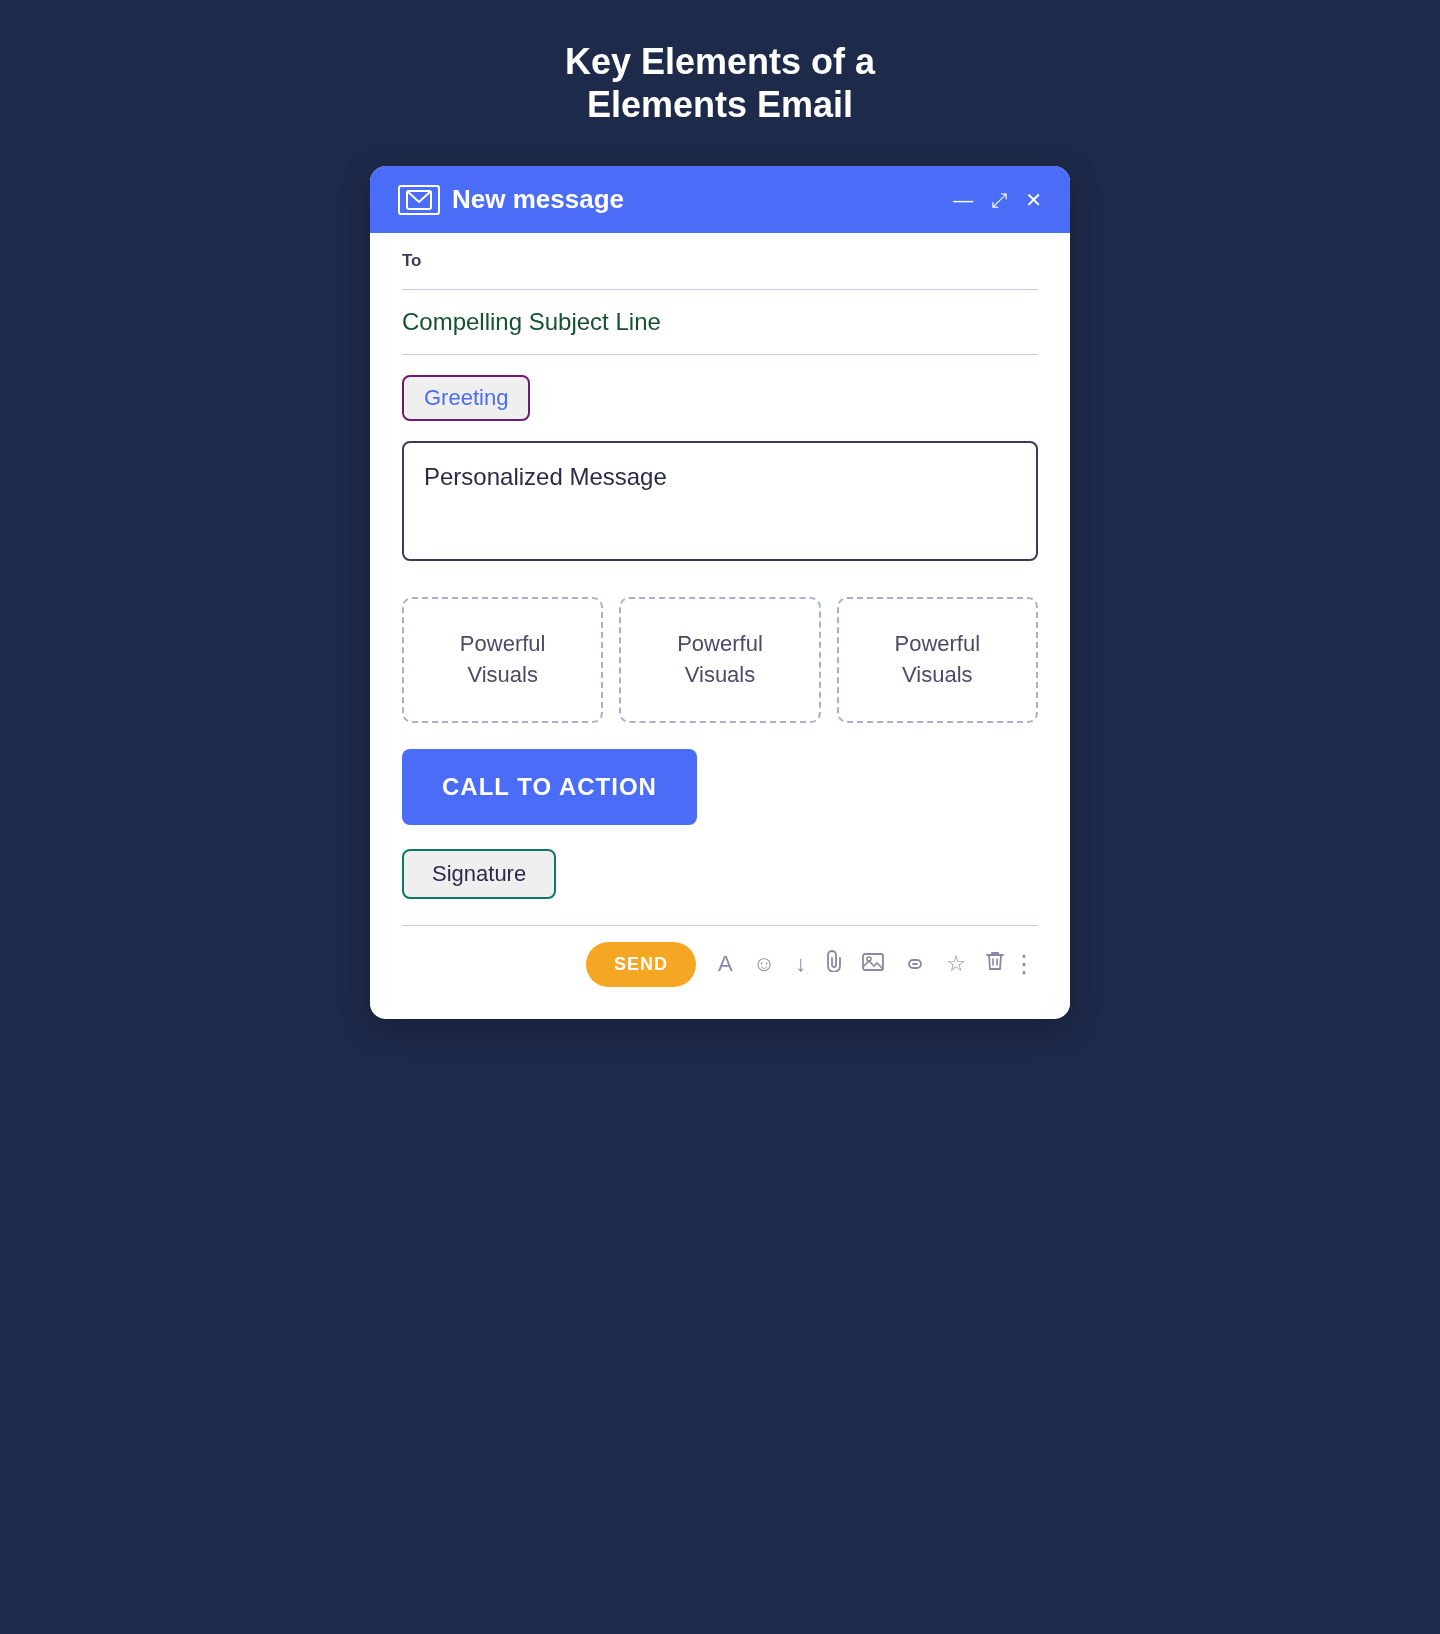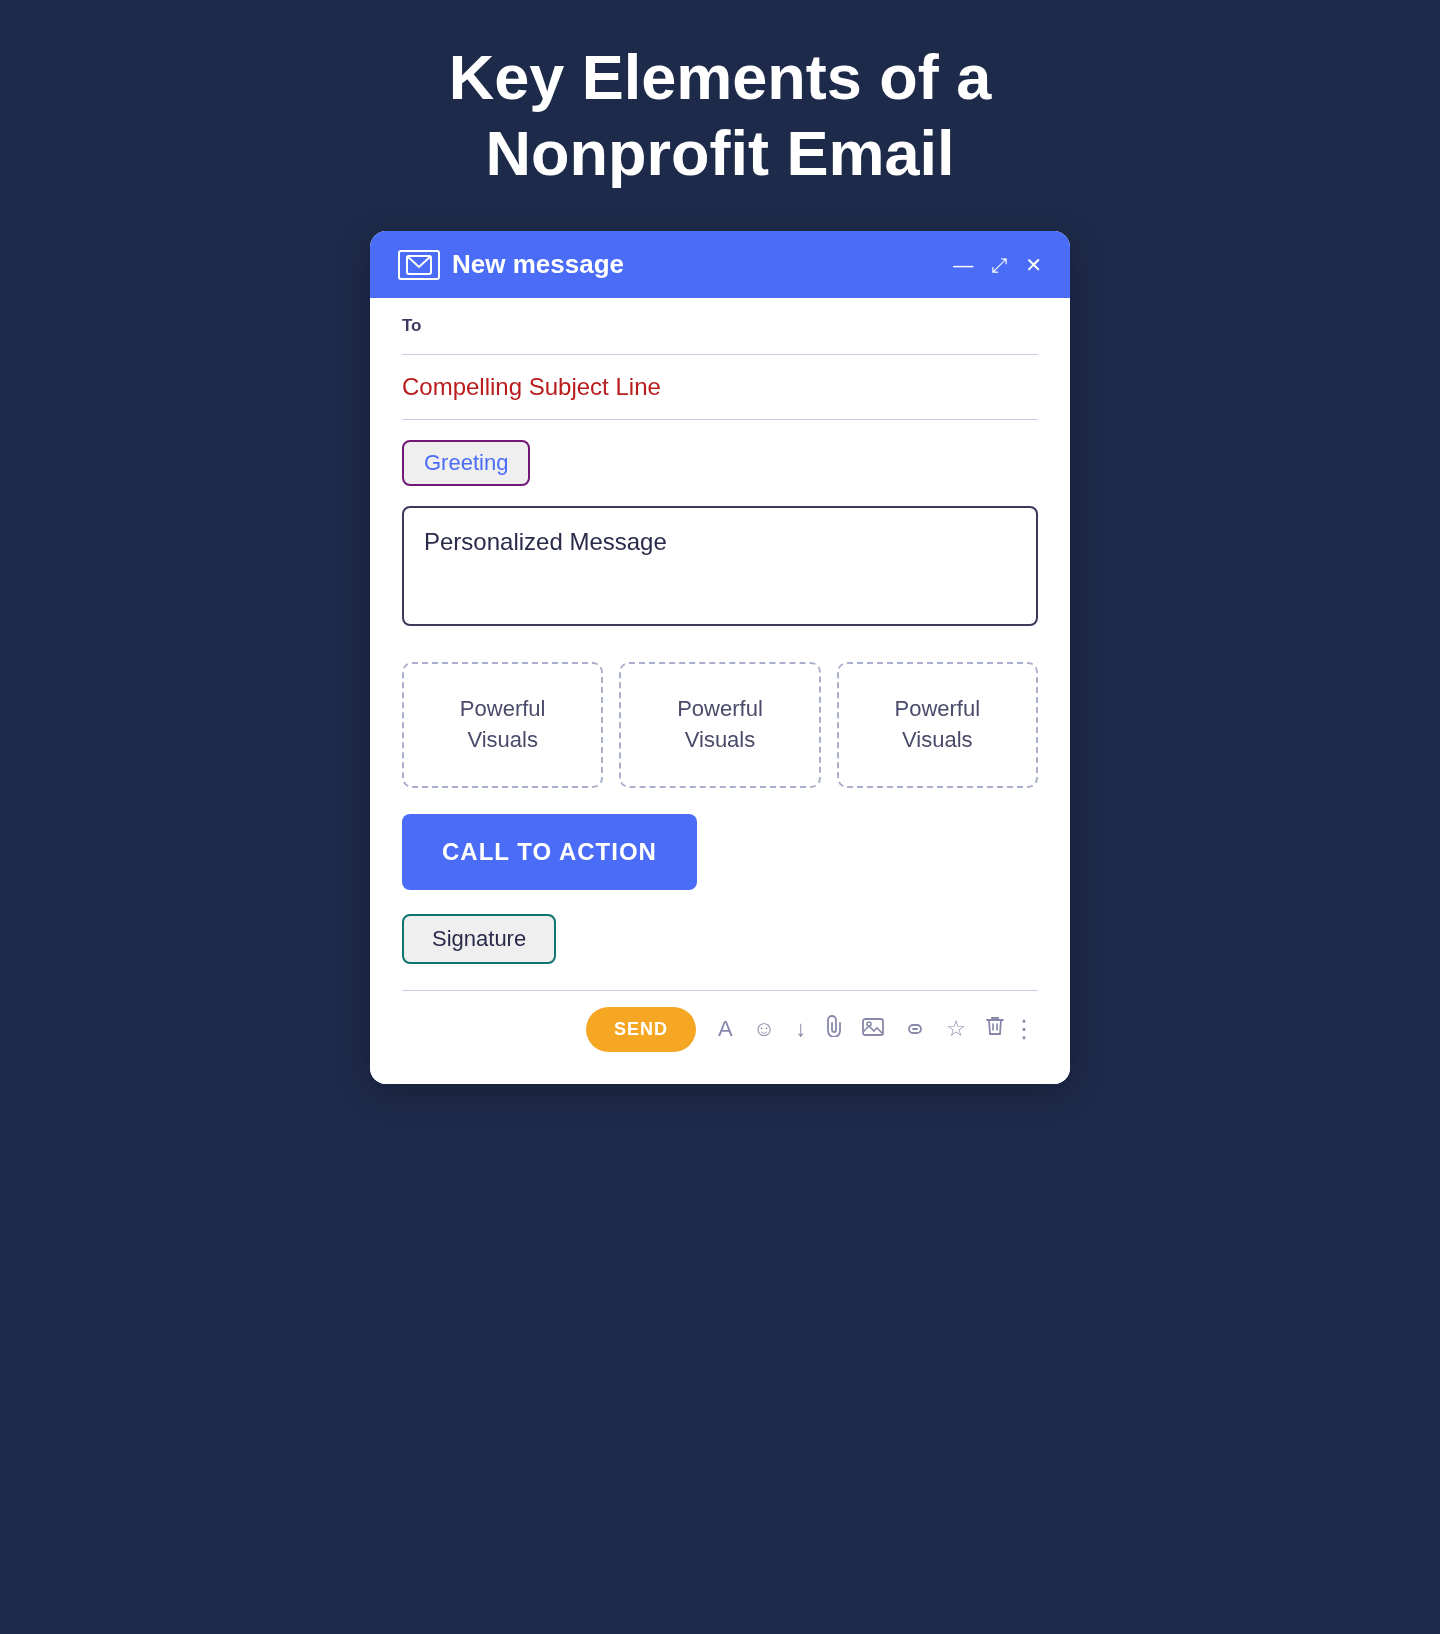--- a/index.html
+++ b/index.html
@@ -16,21 +16,21 @@
 
     .page-wrapper {
       width: 700px;
       display: flex;
       flex-direction: column;
       align-items: center;
     }
 
     .page-title {
       color: #ffffff;
-      font-size: 63px;
+      font-size: 36px;
       font-weight: 800;
       text-align: center;
       line-height: 1.2;
       margin-bottom: 40px;
     }
 
     .email-window {
       width: 100%;
       background: #f7f8fc;
       border-radius: 16px;
@@ -108,21 +108,21 @@
     }
 
     
     .subject-row {
       padding: 18px 0;
       border-bottom: 1.5px solid #c8cce8;
     }
 
     .subject-text {
       font-size: 24px;
-      color: #b91c1c;
+      color: #14532d;
       font-weight: 400;
     }
 
     
     .greeting-row {
       padding: 20px 0 10px 0;
     }
 
     .greeting-tag {
       display: inline-block;
@@ -255,21 +255,21 @@
       letter-spacing: 2px;
     }
   </style>
 </head>
 <body>
 
 <div class="page-wrapper">
 
   <h1 class="page-title">
     <span>Key Elements of a</span><br>
-    <span>Nonprofit Email</span>
+    <span>Elements Email</span>
   </h1>
 
   <div class="email-window">
 
     <div class="window-header">
       <div class="window-header-left">
         <div class="email-icon">
 
           <svg width="26" height="20" viewBox="0 0 26 20" fill="none" xmlns="http://www.w3.org/2000/svg">
             <rect x="1" y="1" width="24" height="18" rx="2" stroke="white" stroke-width="2" fill="none"></rect>

